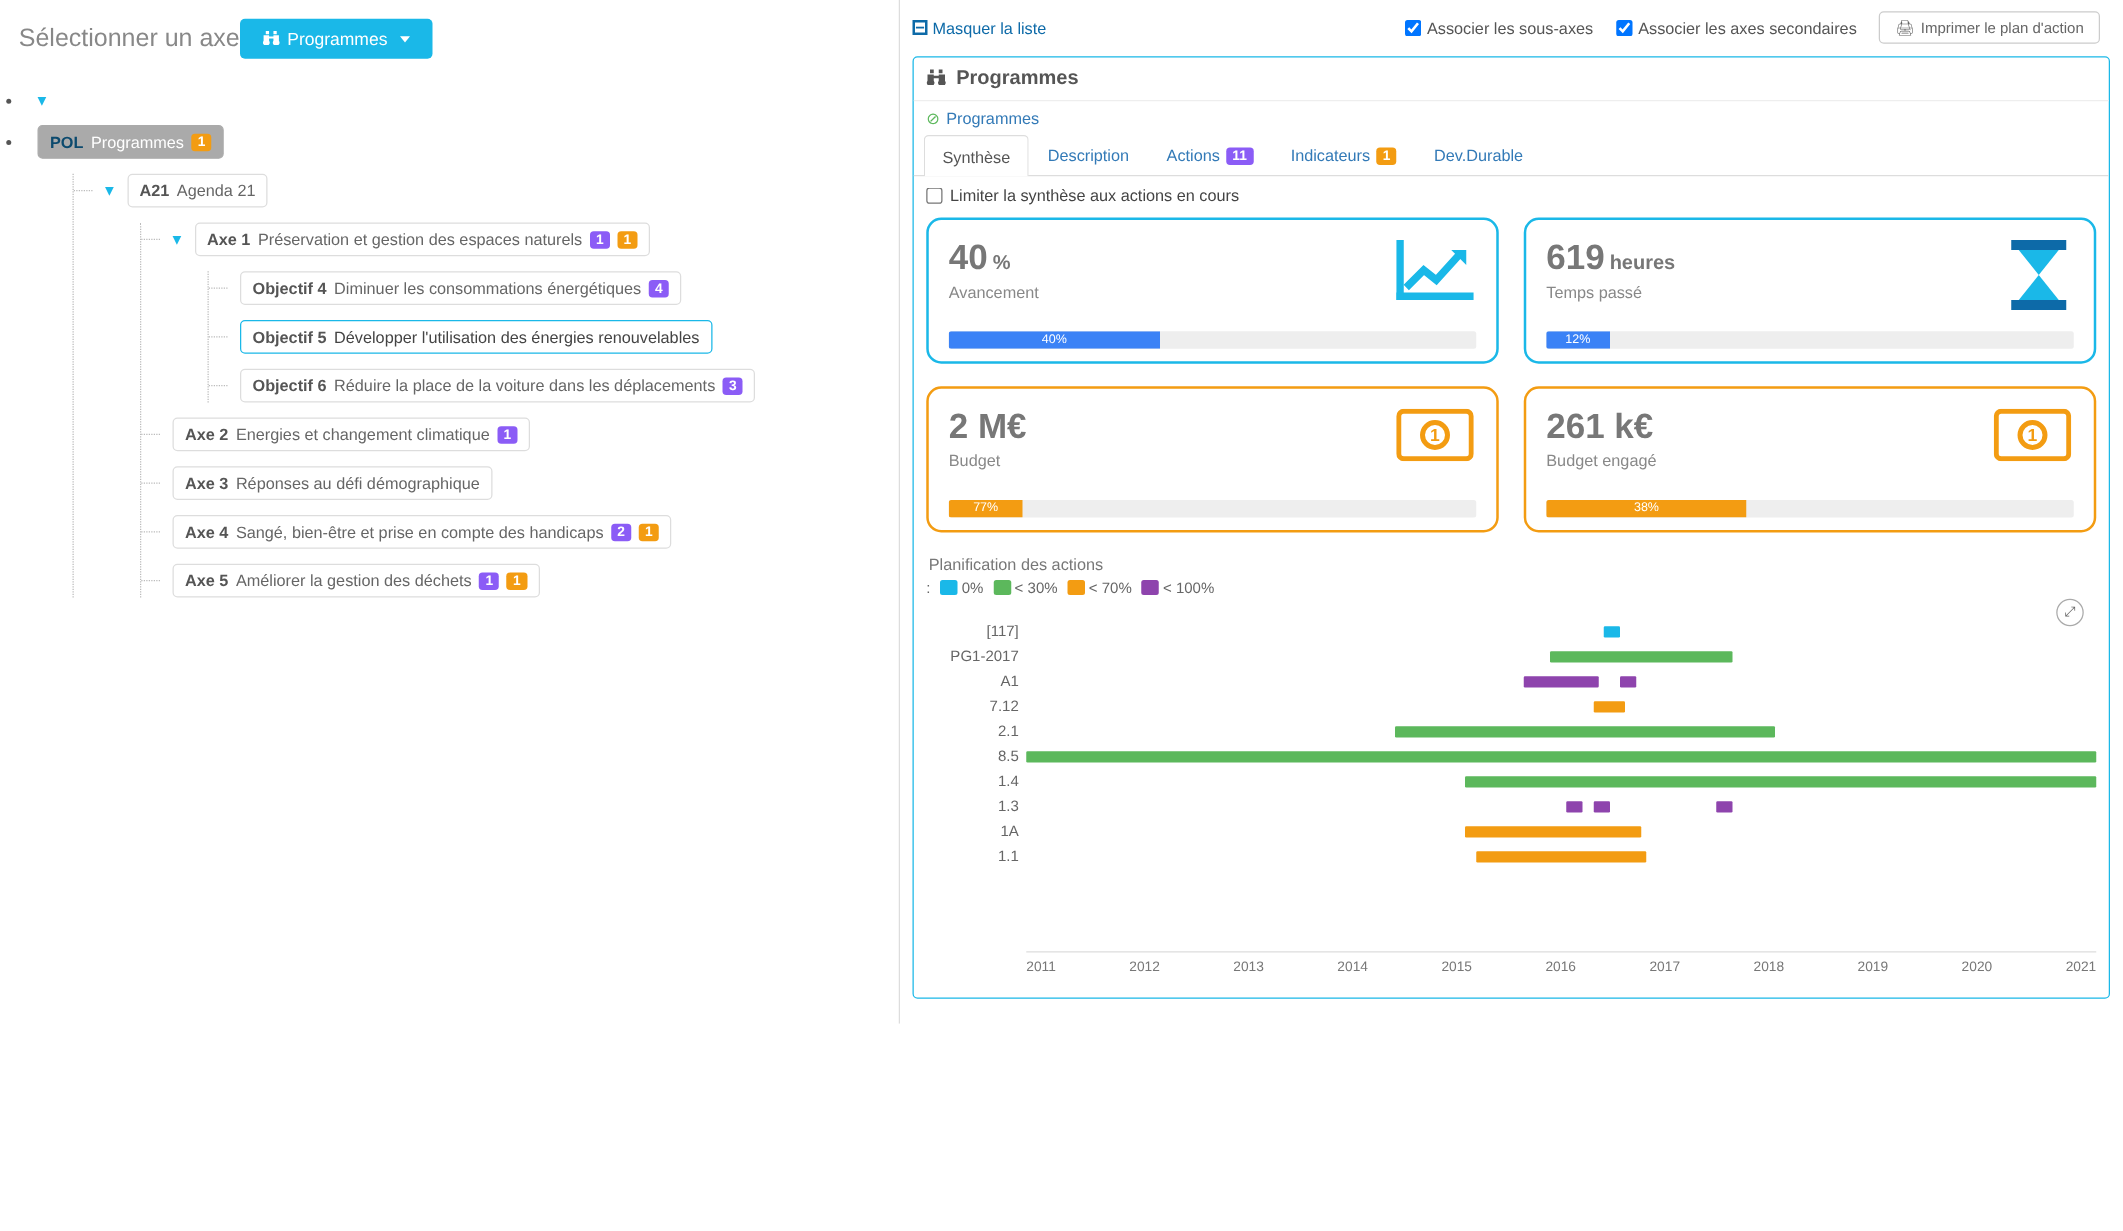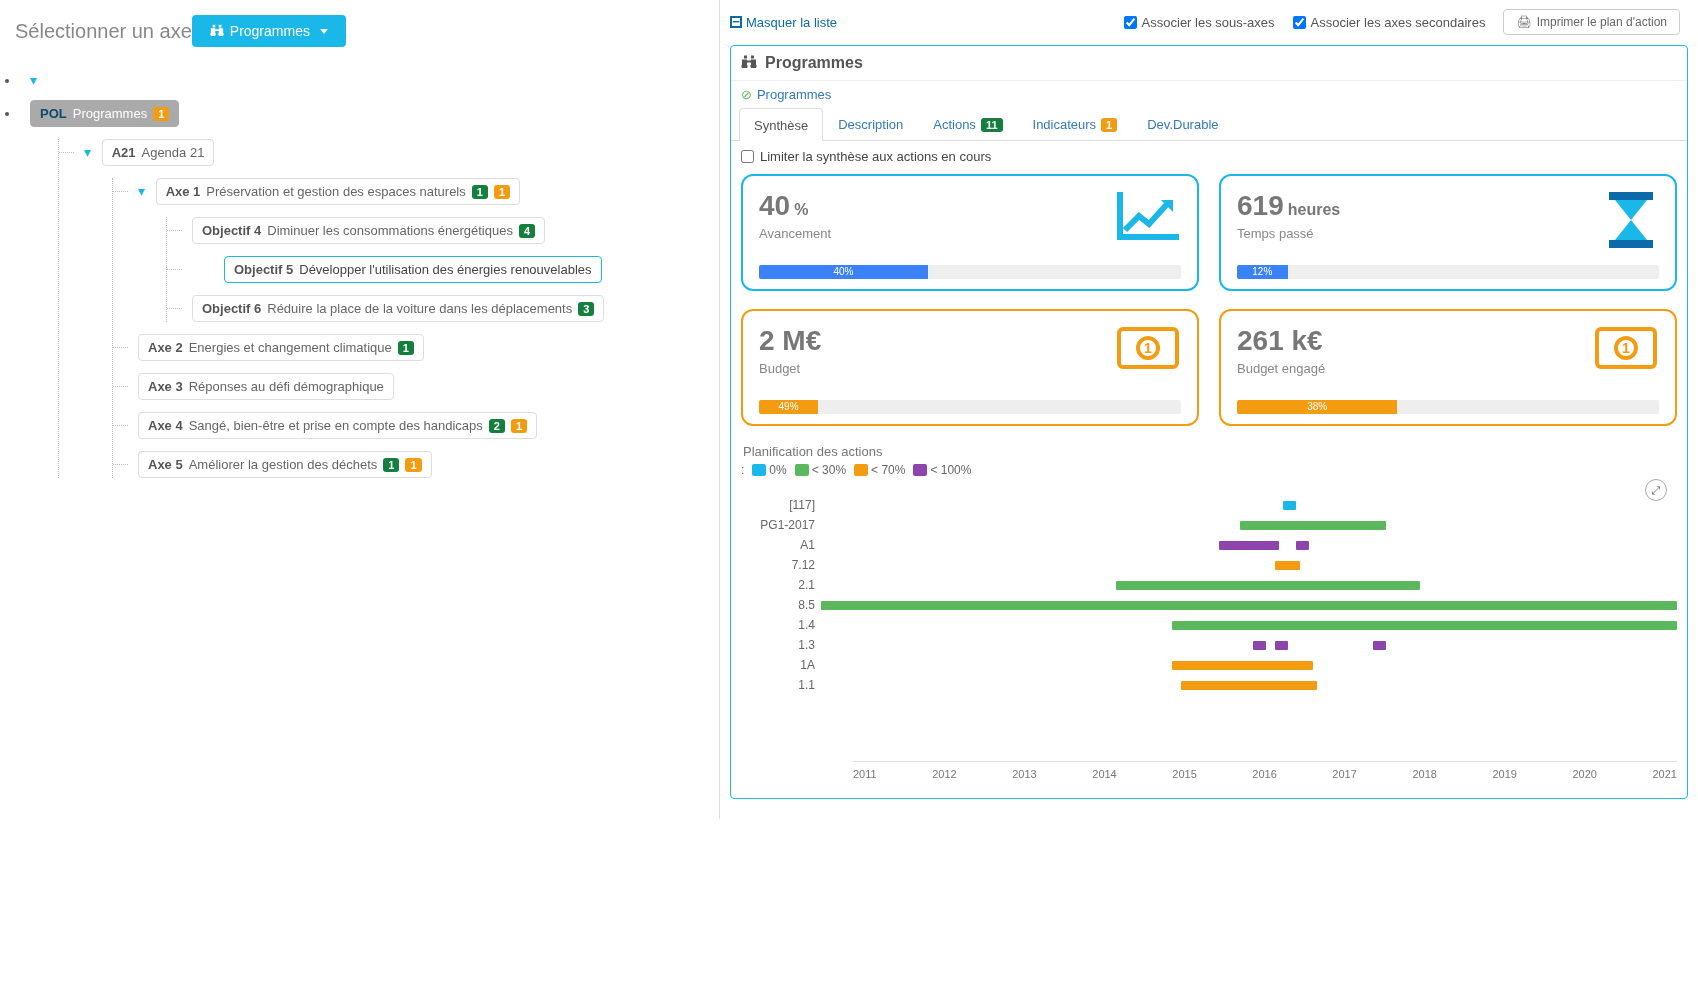--- a/index.html
+++ b/index.html
@@ -19,26 +19,26 @@
 .top-right label { display:flex; align-items:center; gap:5px; cursor:pointer;}
 .print-btn { border:1px solid #ccc; background:#fff; border-radius:4px; padding:5px 12px; font-size:12px; color:#666; cursor:pointer; display:flex;align-items:center;gap:5px;}
 
 .tree { margin-top: 15px; padding-left: 10px; position:relative;}
 .tree ul { list-style:none; margin-left: 28px; padding-left: 15px; border-left: 1px dotted #bbb; position:relative;}
 .tree li { margin: 12px 0; position:relative; padding-left: 10px;}
 .tree li::before { content:""; position:absolute; top:13px; left:-15px; width:15px; border-top:1px dotted #bbb;}
 .tree > li::before { display:none;}
 .node { display:inline-flex; align-items:center; gap:6px; border:1px solid #ddd; border-radius:4px; padding:5px 9px; background:#fff; font-size:13px; color:#666; cursor:pointer;}
 .node.root { background:#aaa; color:#fff; border-color:#aaa;}
-.node.selected { border-color:#1ab8e8; color:#444;margin-left:32px;}
+.node.selected { border-color:#1ab8e8; color:#444;}
 .node .code { font-weight:bold; color:#555;}
 .node.root .code{color:#0c4a6e;}
 .chev { color:#1ab8e8; font-size:14px; cursor:pointer; display:inline-block;width:14px;}
 .badge { display:inline-block; min-width:16px; padding:1px 5px; border-radius:3px; font-size:11px; color:#fff; text-align:center; font-weight:bold;}
-.b-red{background:#15803d;} .b-orange{background:#f39c12;}
+.b-red{background:#8b5cf6;} .b-orange{background:#f39c12;}
 
 .right-panel { border:1px solid #1ab8e8; border-radius:4px; margin-top:2px; padding:0; background:#fff;}
 .panel-head { display:flex; align-items:center; gap:8px; padding:8px 10px; border-bottom:1px solid #eee;}
 .panel-head h3 { font-size:16px; color:#555; font-weight:bold;}
 .sub-link { padding:6px 10px; color:#337ab7; font-size:13px; display:flex;align-items:center;gap:5px;}
 .tabs { display:flex; border-bottom:1px solid #ddd; padding:0 8px;}
 .tab { padding:8px 14px; color:#337ab7; cursor:pointer; border:1px solid transparent; border-bottom:none; border-radius:4px 4px 0 0; display:flex;align-items:center;gap:5px; font-size:13px;}
 .tab.active { color:#555; border-color:#ddd; background:#fff; margin-bottom:-1px;}
 .tab-content { padding: 8px 10px;}
 .checkbox-row { display:flex; align-items:center; gap:6px; font-size:13px; color:#444; margin-bottom:10px;}
@@ -58,21 +58,21 @@
 .legend-row { display:flex; align-items:center; gap:8px; font-size:12px; color:#666; margin-bottom:8px;}
 .leg-box{width:14px;height:12px;border-radius:2px;}
 .legend-row span{display:flex;align-items:center;gap:3px;}
 .gantt-wrap { position:relative; border:0; padding:10px 0;}
 .gantt-zoom { position:absolute; right:10px; top:-6px; width:22px;height:22px;border:1px solid #aaa;border-radius:50%; display:flex;align-items:center;justify-content:center;font-size:11px;color:#666;cursor:pointer;}
 .gantt { position:relative; margin-left:80px; height:260px;}
 .gantt-row { height:20px; display:flex; align-items:center; position:relative;}
 .gantt-lbl { position:absolute; left:-78px; width:72px; text-align:right; font-size:12px; color:#666;}
 .gantt-bar { position:absolute; height:9px; border-radius:1px;}
 .c-blue{background:#1ab8e8;} .c-green{background:#5cb85c;} .c-orange{background:#f39c12;} .c-purple{background:#8e44ad;}
-.gantt-axis { display:flex; justify-content:space-between; font-size:11px; color:#777; margin-left:112px; margin-top:6px; border-top:1px solid #ddd; padding-top:6px;}
+.gantt-axis { display:flex; justify-content:space-between; font-size:11px; color:#777; margin-left:80px; margin-top:6px; border-top:1px solid #ddd; padding-top:6px;}
 .binoc{display:inline-block;}
 </style>
 </head>
 <body>
 
 <div class="container">
   <div class="left">
     <div class="left-header">
       <span class="left-title">Sélectionner un axe</span>
       <button class="prog-btn">
@@ -252,21 +252,21 @@
             <h2>
                 <span>2 M€</span>
               </h2>
             <div class="label">Budget</div>
             <div class="icon"><svg width="62" height="42" viewBox="0 0 62 42">
                   <rect x="2" y="2" width="58" height="38" rx="4" fill="none" stroke="#f39c12" stroke-width="4"></rect>
                   <circle cx="31" cy="21" r="10" fill="none" stroke="#f39c12" stroke-width="4"></circle>
                   <text x="31" y="26" text-anchor="middle" fill="#f39c12" font-size="14" font-weight="bold">1</text>
                 </svg></div>
             <div class="prog-bar">
-                <div class="prog-fill orange" style="width:14%">49%</div>
+                <div class="prog-fill orange" style="width:14%">77%</div>
               </div>
           </div>
           <div class="kpi orange">
             <h2>
                 <span>261 k€</span>
               </h2>
             <div class="label">Budget engagé</div>
             <div class="icon"><svg width="62" height="42" viewBox="0 0 62 42">
                   <rect x="2" y="2" width="58" height="38" rx="4" fill="none" stroke="#f39c12" stroke-width="4"></rect>
                   <circle cx="31" cy="21" r="10" fill="none" stroke="#f39c12" stroke-width="4"></circle>

